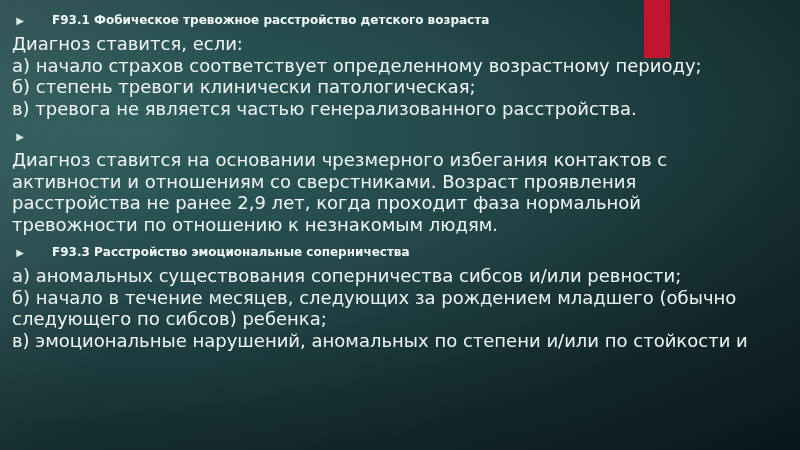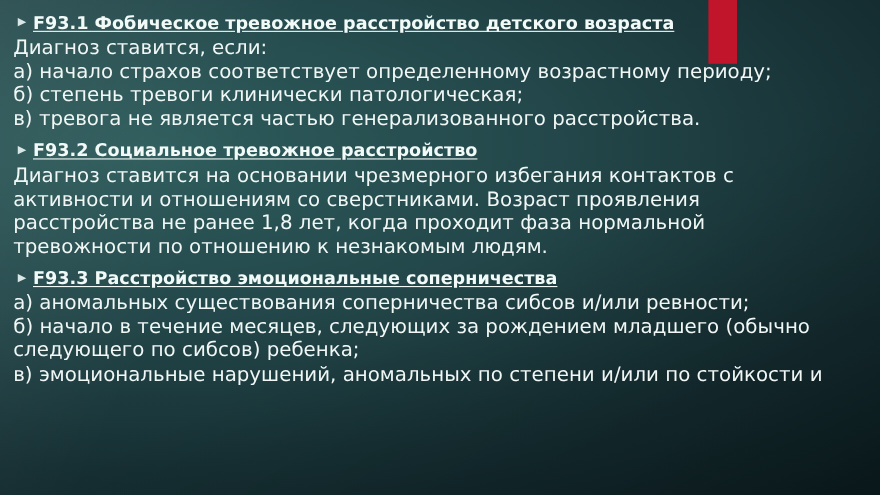--- a/index.html
+++ b/index.html
@@ -54,26 +54,26 @@
   .bullet-marker {
     flex: 0 0 auto;
     color: #d9e8e6;
     font-size: 10px;
     line-height: 22px;
     width: 16px;
     text-align: center;
     margin-right: 2px;
   }
   .heading {
-    font-size: 16px;
+    font-size: 12px;
     line-height: 21px;
     font-weight: bold;
     color: #f2faf8;
-    text-decoration: underline;
     text-underline-offset: 2px;
+    margin-left: 22px;
   }
   .para {
     font-size: 18px;
     line-height: 21.5px;
     color: #f0f7f5;
     margin: 0 0 0 0;
     padding: 0;
   }
   .spacer-sm { height: 3px; }
 </style>
@@ -94,26 +94,25 @@
       <div>Диагноз ставится, если:</div>
       <div>а) начало страхов соответствует определенному возрастному периоду;</div>
       <div>б) степень тревоги клинически патологическая;</div>
       <div>в) тревога не является частью генерализованного расстройства.</div>
     </div>
 
     <div class="spacer-sm"></div>
 
     <div class="bullet-row">
       <span class="bullet-marker">▶</span>
-      <span class="heading">F93.2 Социальное тревожное расстройство</span>
     </div>
     <div class="para">
       <div>Диагноз ставится на основании чрезмерного избегания контактов с</div>
       <div>активности и отношениям со сверстниками. Возраст проявления</div>
-      <div>расстройства не ранее 1,8 лет, когда проходит фаза нормальной</div>
+      <div>расстройства не ранее 2,9 лет, когда проходит фаза нормальной</div>
       <div>тревожности по отношению к незнакомым людям.</div>
     </div>
 
     <div class="spacer-sm"></div>
 
     <div class="bullet-row">
       <span class="bullet-marker">▶</span>
       <span class="heading">F93.3 Расстройство эмоциональные соперничества</span>
     </div>
     <div class="para">

